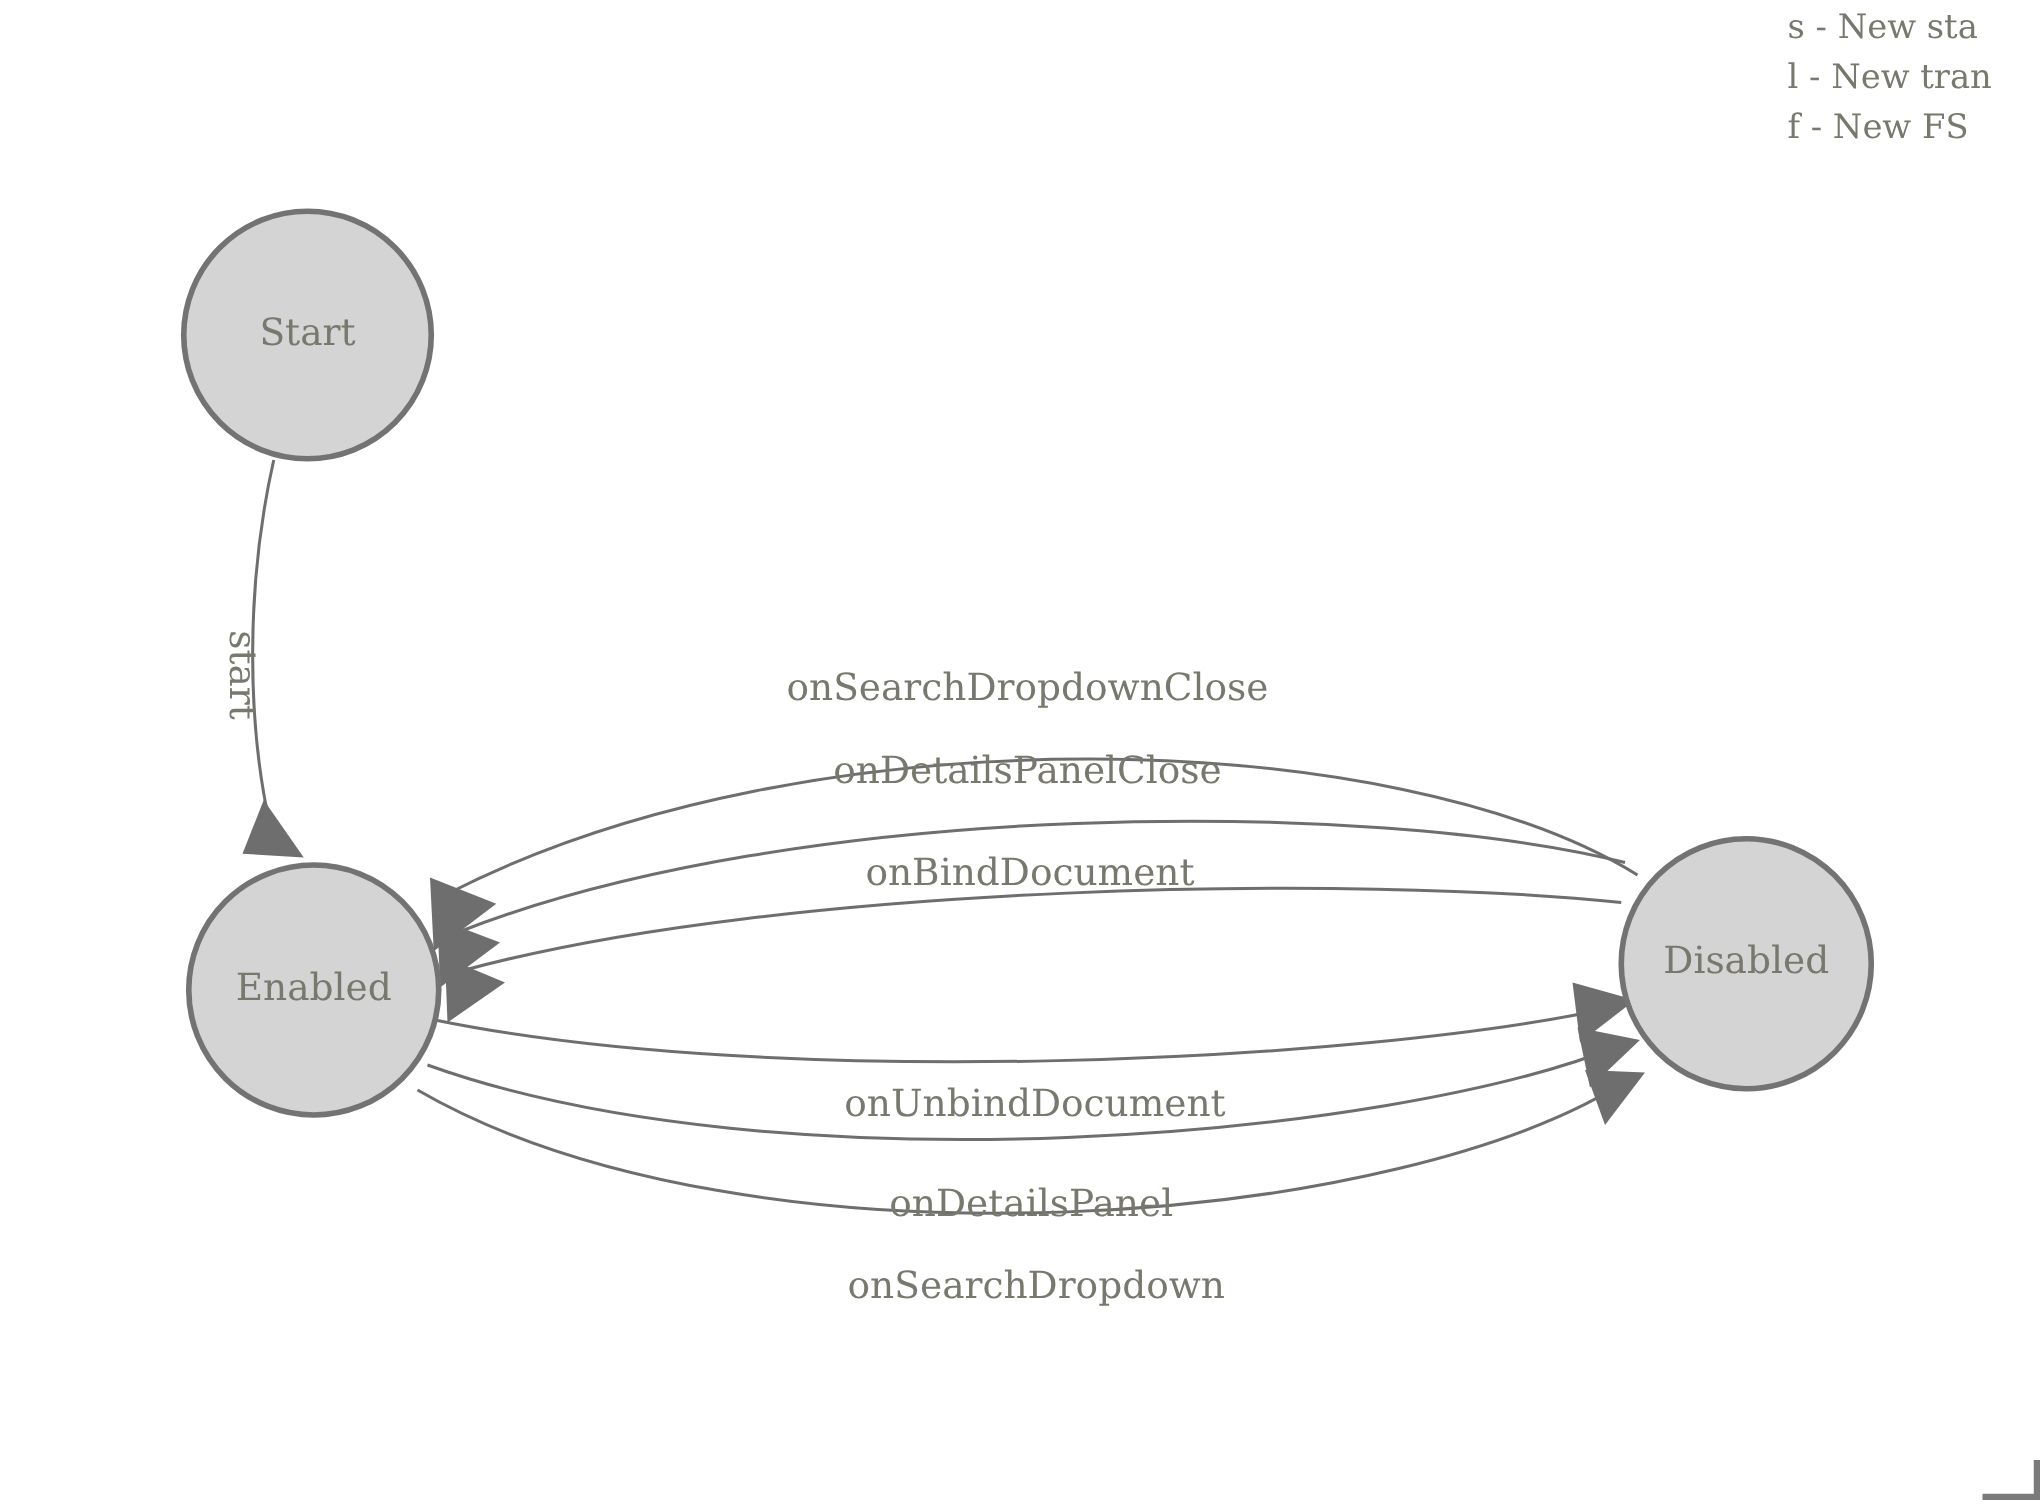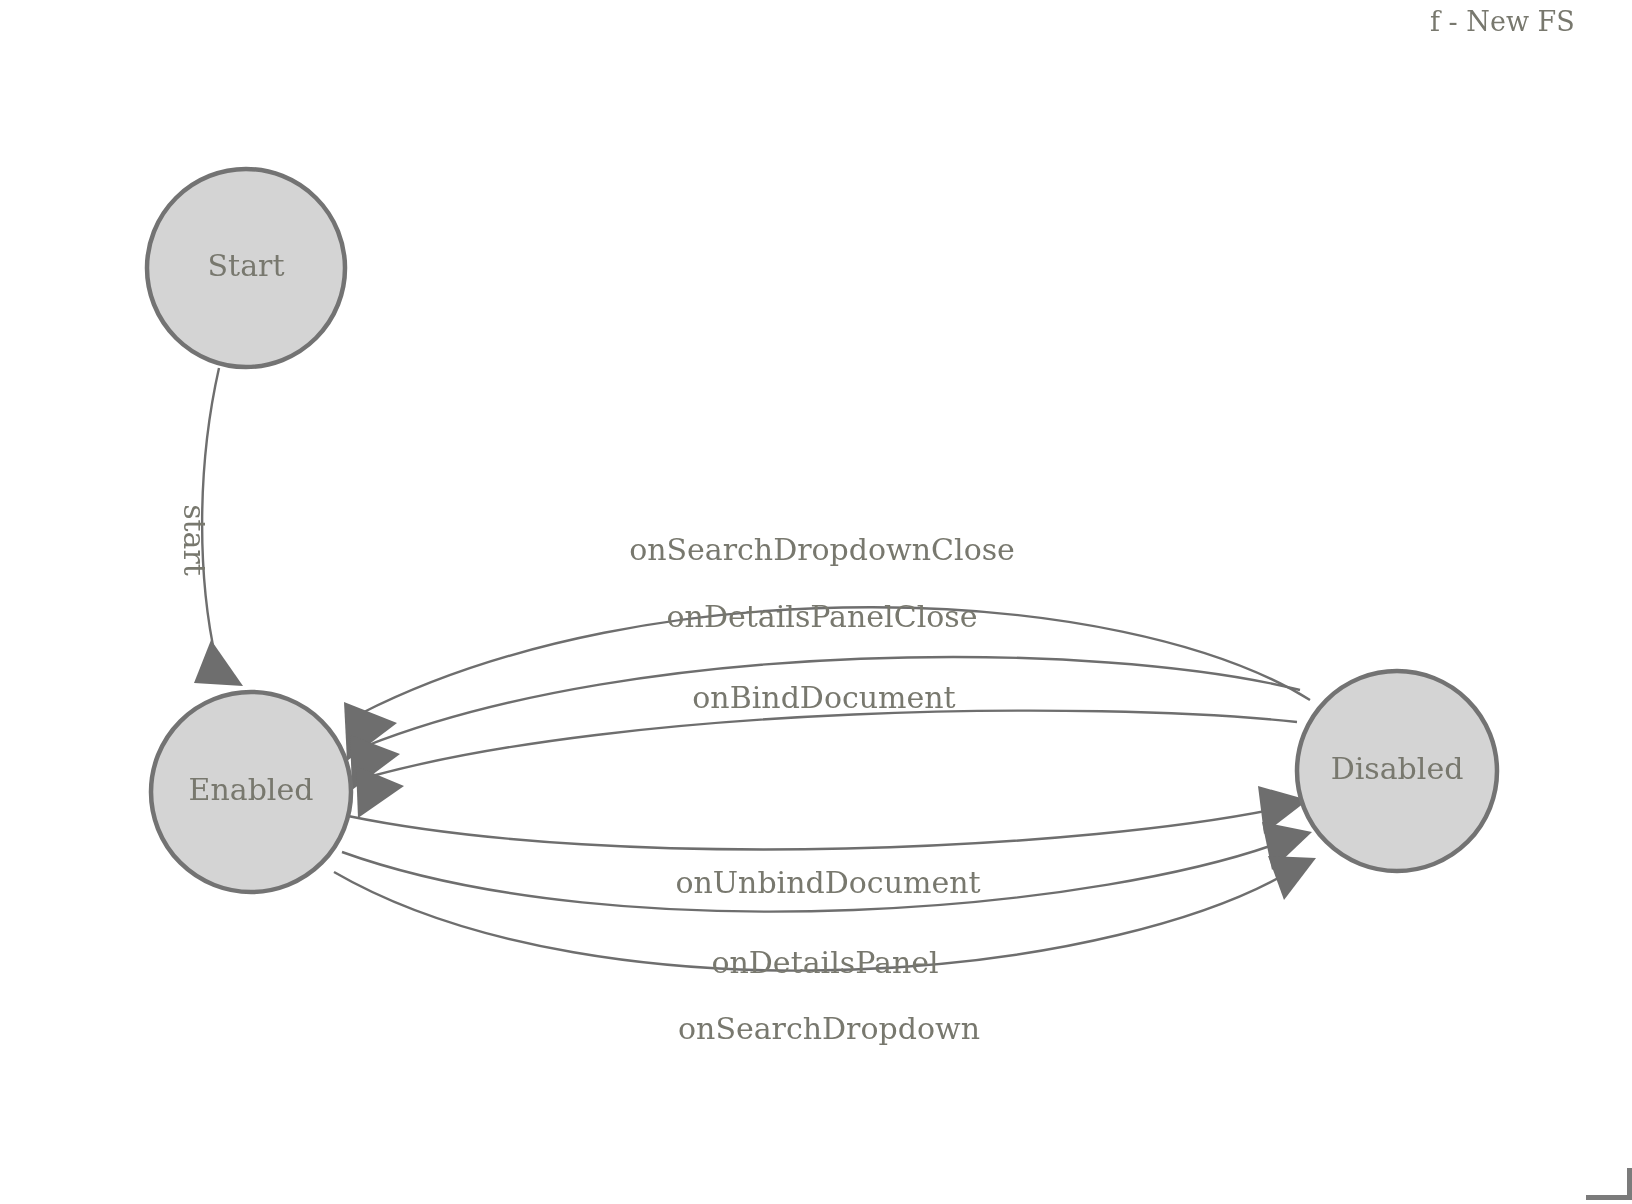--- a/index.html
+++ b/index.html
@@ -170,19 +170,21 @@
 
       <text class="edge-label" x="825" y="965">onDetailsPanel</text>
 
       <text class="edge-label" x="829" y="1031">onSearchDropdown</text>
 
     </g>
 
   </svg>
 
   <div id="help-overlay">
+    <div class="help-line">s - New sta</div>
+    <div class="help-line">l - New tran</div>
     <div class="help-line">f - New FS</div>
   </div>
 
   <div id="corner-frame-h"></div>
   <div id="corner-frame-v"></div>
 
 </div>
 
 </body></html>

